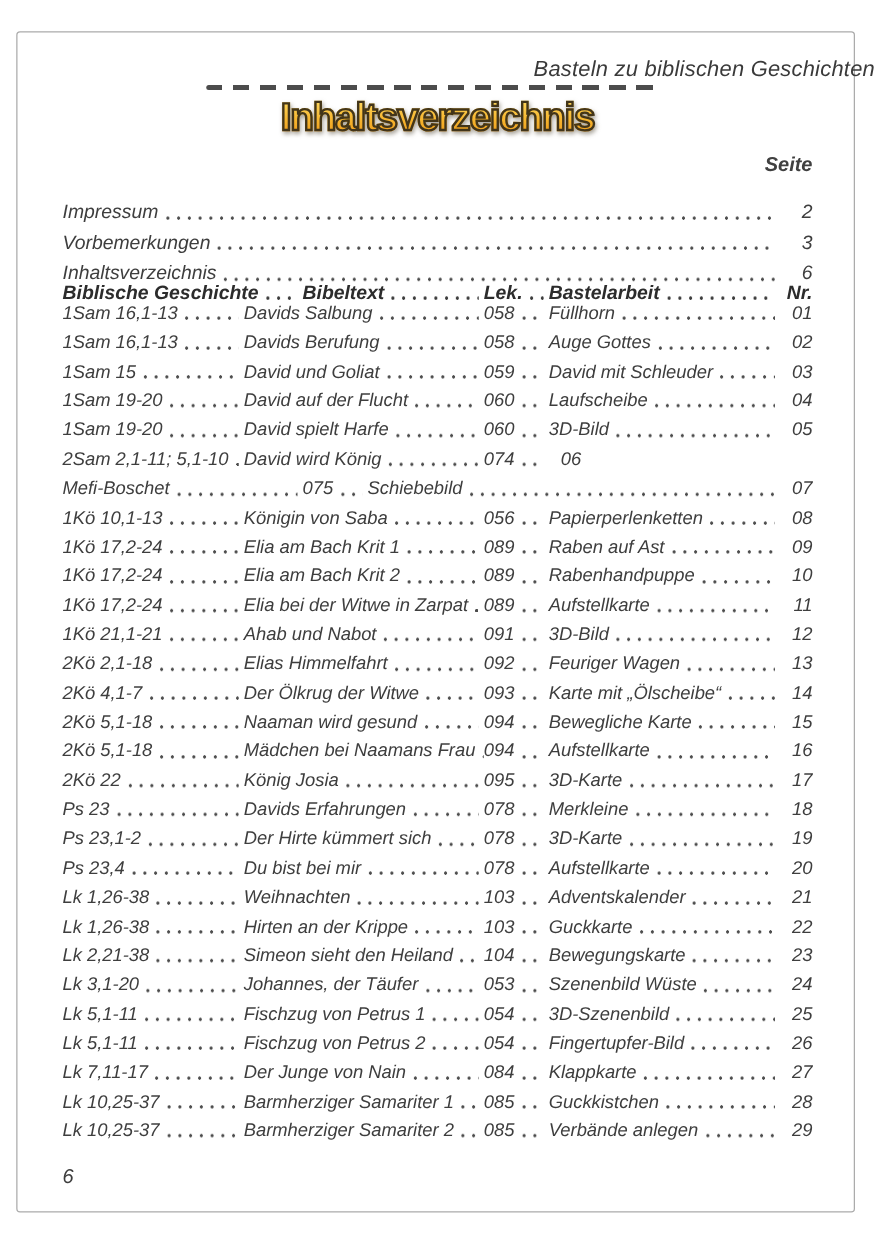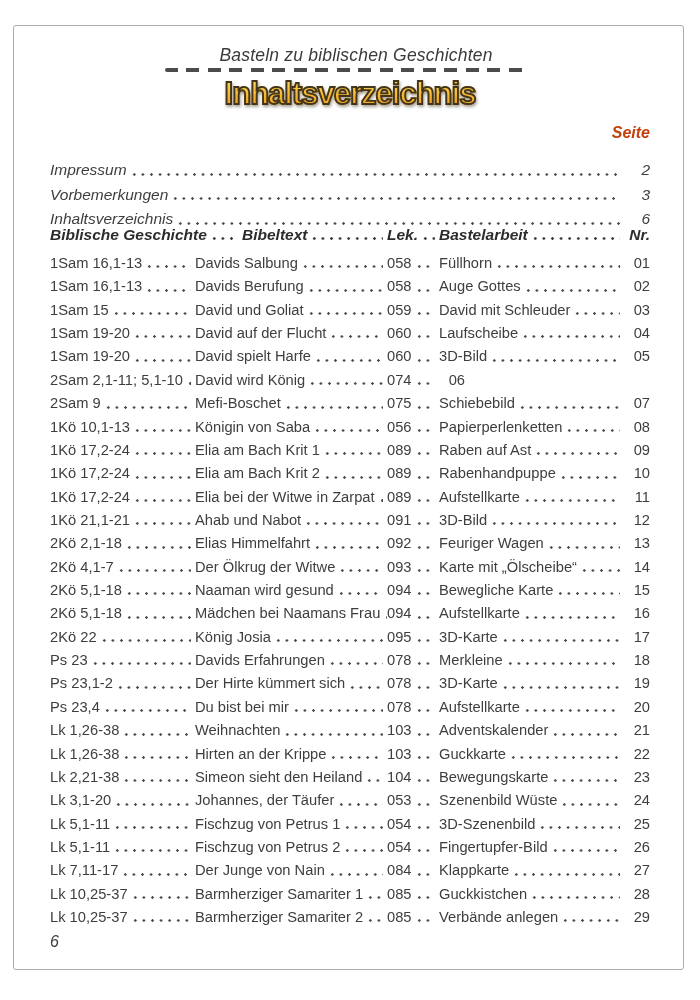--- a/index.html
+++ b/index.html
@@ -6,39 +6,39 @@
   .page {
     position:relative; width:700px; height:1000px; background:#ffffff;
     font-family:"Liberation Sans","DejaVu Sans",sans-serif; color:#3e3e3e;
     overflow:hidden;
   }
   .frame {
     position:absolute; left:13px; top:25px; width:671px; height:945px;
     border:1.5px solid #ababab; border-radius:3px; box-sizing:border-box;
   }
   .series-title {
-    position:absolute; top:45px; left:12px; right:0; text-align:center;
+    position:absolute; top:45px; left:12px; right:0; text-align:right;
     font-style:italic; font-size:17.5px; color:#3a3a3a; letter-spacing:0.2px;
   }
   .dash-line {
     position:absolute; top:68px; left:165px; width:362px; height:4px;
     background:repeating-linear-gradient(90deg,#4c4c4c 0 13px,transparent 13px 21.5px);
     border-radius:2px;
   }
   .title-wrap { position:absolute; top:76px; left:0; right:0; text-align:center; }
   .title-text {
     display:inline-block; font-weight:bold; font-size:31px; letter-spacing:-1px;
     background:linear-gradient(180deg,#ffdb63 8%,#f6b52e 55%,#ec9517 95%);
     -webkit-background-clip:text; background-clip:text; color:transparent;
     -webkit-text-stroke:1.9px #42351a; paint-order:stroke fill;
     filter:drop-shadow(1.5px 2.5px 1.5px rgba(80,70,50,0.5));
   }
   .seite-label {
     position:absolute; top:124px; right:50px;
-    font-weight:bold; font-style:italic; font-size:16px; color:#c2410c;
+    font-weight:bold; font-style:italic; font-size:16px; color:#404040;
   }
   
   .lrow { display:flex; }
   .cell { display:flex; min-width:0; }
   .t { white-space:nowrap; flex:0 0 auto; }
   .dots {
     flex:1 1 0; min-width:4px; margin:0 4px 0 3px; align-self:stretch;
     background-image:radial-gradient(circle,#4c4c4c 1.1px,rgba(0,0,0,0) 1.45px);
     background-size:8.6px 3px; background-repeat:repeat-x;
     background-position:0 calc(100% - 7px);
@@ -52,21 +52,21 @@
   .front-list { position:absolute; left:50px; top:158px; width:600px; }
   .front-list .lrow { height:24.7px; line-height:24.7px; font-style:italic; font-size:15.5px; }
 
   .table-head {
     position:absolute; left:50px; top:223px; width:600px; height:24px; line-height:24px;
     font-weight:bold; font-style:italic; font-size:15.5px; color:#2c2c2c;
   }
   .table-head .dots {
     background-image:radial-gradient(circle,#3c3c3c 1.15px,rgba(0,0,0,0) 1.5px);
   }
-  .toc-rows { position:absolute; left:50px; top:252px; width:600px; font-size:14.7px; }
+  .toc-rows { position:absolute; left:50px; top:240px; width:600px; font-style:italic; font-size:14.7px; }
   .toc-rows .lrow { height:23.37px; line-height:23.37px; }
 
   .page-number {
     position:absolute; left:50px; top:933px; font-style:italic; font-size:16px; color:#3e3e3e;
   }
 </style>
 </head>
 <body>
 
 <div class="page">
@@ -238,24 +238,20 @@
           <span class="dots"></span>
         </span>
     <span class="cell c3">
           <span class="t">074</span>
           <span class="dots"></span>
         </span>
     <span class="c5 t">06</span>
   </div>
 
   <div class="lrow">
-    <span class="cell c1">
-          <span class="t">2Sam 9</span>
-          <span class="dots"></span>
-        </span>
     <span class="cell c2">
           <span class="t">Mefi-Boschet</span>
           <span class="dots"></span>
         </span>
     <span class="cell c3">
           <span class="t">075</span>
           <span class="dots"></span>
         </span>
     <span class="cell c4">
           <span class="t">Schiebebild</span>

